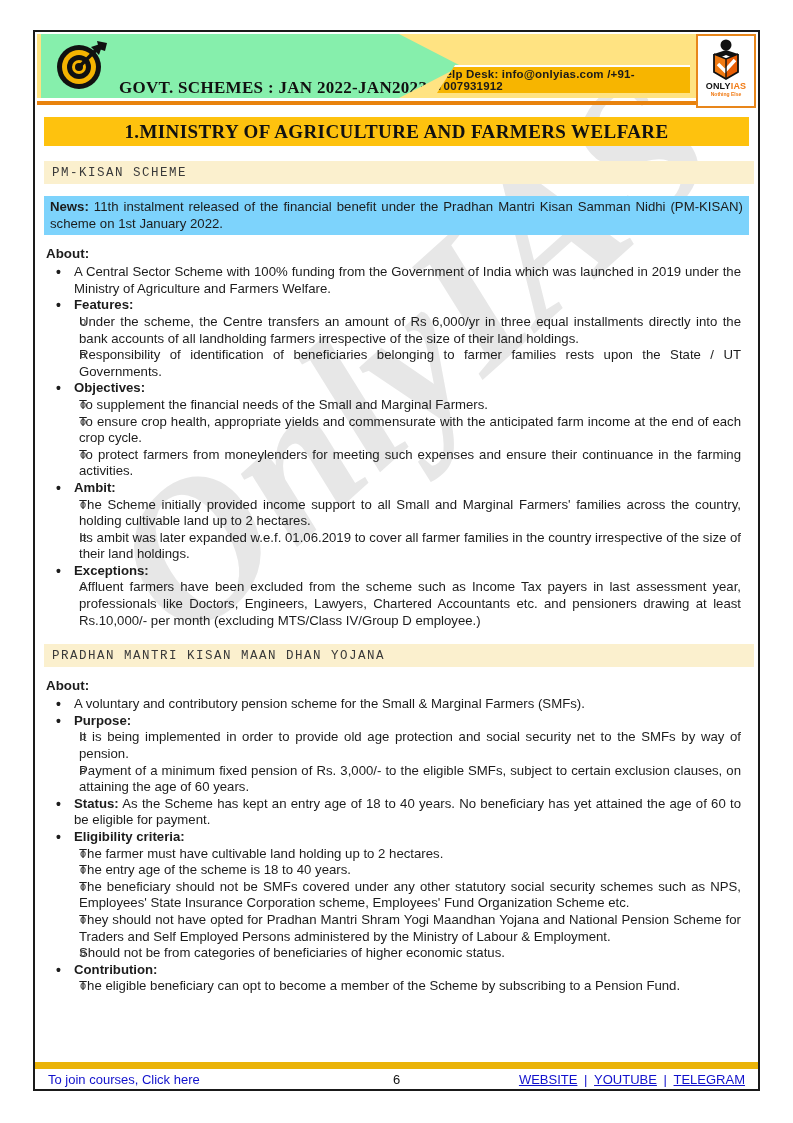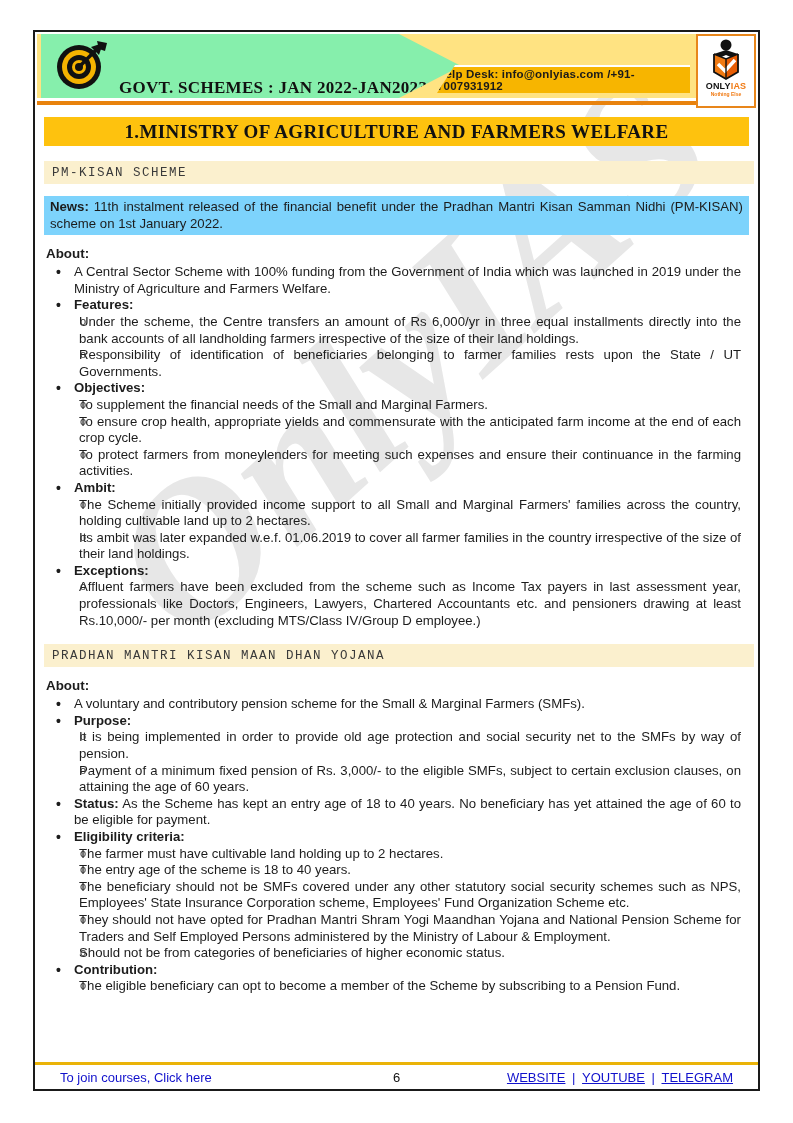--- a/index.html
+++ b/index.html
@@ -50,22 +50,22 @@
   ul.blist li{position:relative;font-size:13.2px;line-height:16.6px;text-align:justify;}
   ul.blist li.l1{padding-left:39px;padding-right:8px;}
   ul.blist li.l1:before{content:"\2022";position:absolute;left:21px;top:0;
       font-size:14px;font-weight:bold;}
   ul.blist li.l2{padding-left:44px;padding-right:8px;}
   ul.blist li.l2:before{content:"o";position:absolute;left:45px;top:-1px;
       font-size:11px;color:#333;}
   ul.blist li b{font-weight:bold;}
   
   .footer{position:absolute;left:0;right:0;bottom:0;height:27px;background:#fff;
-      border-top:3px solid #eab308;display:flex;align-items:center;
-      padding:0 25px;box-sizing:border-box;z-index:3;}
+      border-top:7px solid #eab308;display:flex;align-items:center;
+      padding:0 13px;box-sizing:border-box;z-index:3;}
   .f-left{color:#1111cc;font-size:13px;text-decoration:none;flex:1;}
   .f-page{font-size:13px;color:#111;flex:0 0 auto;text-align:center;}
   .f-links{flex:1;text-align:right;font-size:13px;color:#1111cc;}
   .f-links a{color:#1111cc;text-decoration:underline;cursor:pointer;}
   .f-links .sep{text-decoration:none;margin:0 3px;}
 </style>
 </head>
 <body>
 
 <div class="page">

